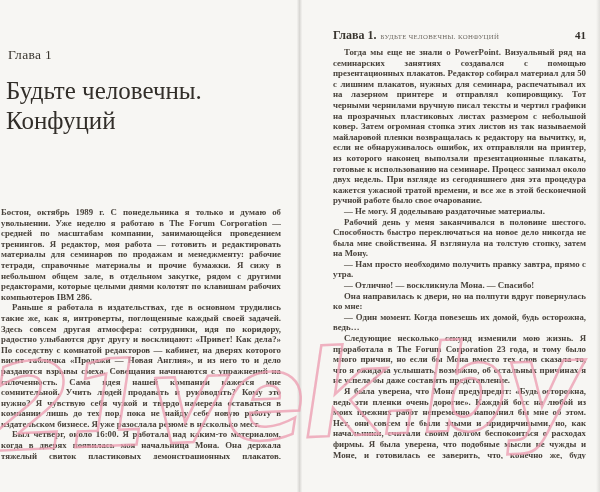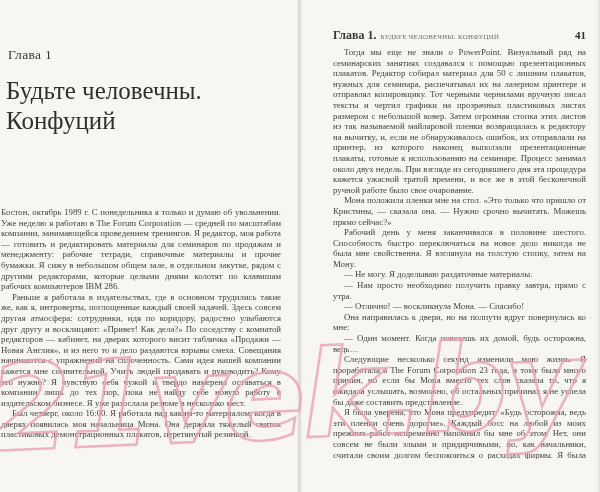--- a/index.html
+++ b/index.html
@@ -32,21 +32,21 @@
   .chapter-title{
     position:absolute;left:6px;top:76px;margin:0;
     font-weight:normal;font-size:25px;line-height:30px;
     color:#322e29;width:262px;
   }
 
   .body-text{
     font-size:8.8px;line-height:10.6px;text-align:justify;
     color:#48423b;overflow:hidden;
   }
-  .para{margin:0;}
+  .para{margin:0;font-weight:bold;}
   .para.indent{text-indent:11px;}
 
   .left-body{position:absolute;left:1px;top:207px;width:280px;height:252px;}
 
   
   .running-header{
     position:absolute;left:33px;top:25px;width:253px;
     display:flex;justify-content:space-between;align-items:baseline;
   }
   .rh-chapter{font-weight:bold;font-size:12px;color:#3a362f;}
@@ -90,23 +90,22 @@
   <section class="page right">
     <header class="running-header">
       <span>
         <b class="rh-chapter">Глава 1.</b>
         <span class="rh-title">БУДЬТЕ ЧЕЛОВЕЧНЫ. КОНФУЦИЙ</span>
       </span>
       <span class="page-number">41</span>
     </header>
     <div class="body-text right-body">
         <p class="para indent">Тогда мы еще не знали о PowerPoint. Визуальный ряд на семинарских занятиях создавался с помощью презентационных плакатов. Редактор собирал материал для 50 с лишним плакатов, нужных для семинара, распечатывал их на лазерном принтере и отправлял копировщику. Тот черными чернилами вручную писал тексты и чертил графики на прозрачных пластиковых листах размером с небольшой ковер. Затем огромная стопка этих листов из так называемой майларовой пленки возвращалась к редактору на вычитку, и, если не обнаруживалось ошибок, их отправляли на принтер, из которого наконец выползали презентационные плакаты, готовые к использованию на семинаре. Процесс занимал около двух недель. При взгляде из сегодняшнего дня эта процедура кажется ужасной тратой времени, и все же в этой бесконечной ручной работе было свое очарование.</p>
-        <p class="para indent">Мона положила пленки мне на стол. «Это только что пришло от Кристины, — сказала она. — Нужно срочно вычитать. Можешь прямо сейчас?»</p>
+        <p class="para indent">— Не могу. Я доделываю раздаточные материалы.</p>
         <p class="para indent">Рабочий день у меня заканчивался в половине шестого. Способность быстро переключаться на новое дело никогда не была мне свойственна. Я взглянула на толстую стопку, затем на Мону.</p>
-        <p class="para indent">— Не могу. Я доделываю раздаточные материалы.</p>
         <p class="para indent">— Нам просто необходимо получить правку завтра, прямо с утра.</p>
         <p class="para indent">— Отлично! — воскликнула Мона. — Спасибо!</p>
         <p class="para indent">Она направилась к двери, но на полпути вдруг повернулась ко мне:</p>
         <p class="para indent">— Один момент. Когда повезешь их домой, будь осторожна, ведь…</p>
         <p class="para indent">Следующие несколько секунд изменили мою жизнь. Я проработала в The Forum Corporation 23 года, и тому было много причин, но если бы Мона вместо тех слов сказала то, что я ожидала услышать, возможно, об остальных причинах я не успела бы даже составить представление.</p>
         <p class="para indent">Я была уверена, что Мона предупредит: «Будь осторожна, ведь эти пленки очень дорогие». Каждый босс на любой из моих прежних работ непременно напомнил бы мне об этом. Нет, они совсем не были злыми и придирчивыми, но, как начальники, считали своим долгом беспокоиться о расходах фирмы. Я была уверена, что подобные мысли не чужды и Моне, и готовилась ее заверить, что, конечно же, буду аккуратна с пленками. Но она сказала совершенно другое:</p>
       </div>
   </section>
 
   <div class="watermark">21vek.by</div>

